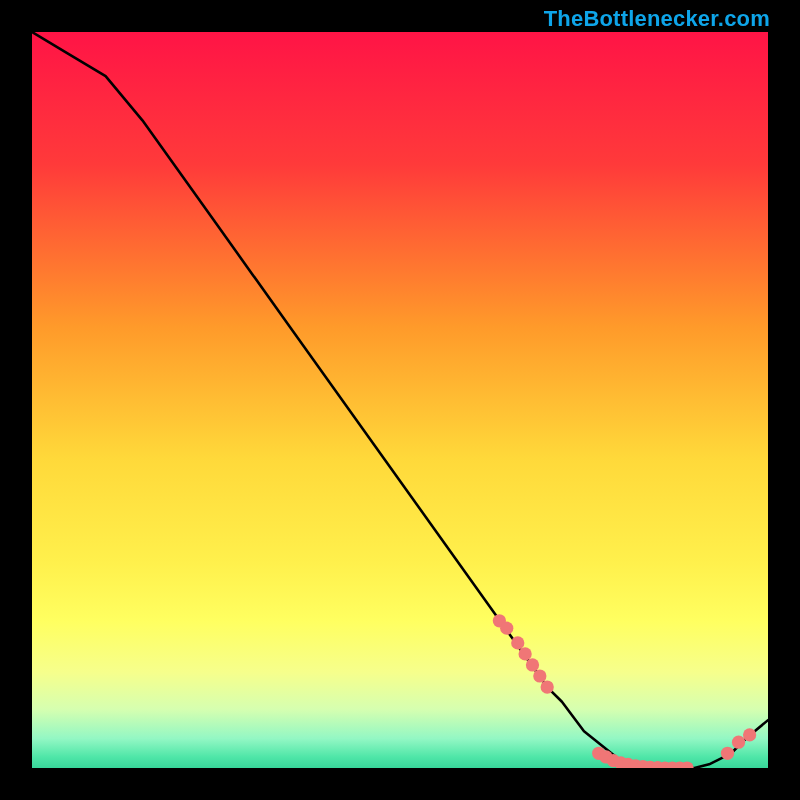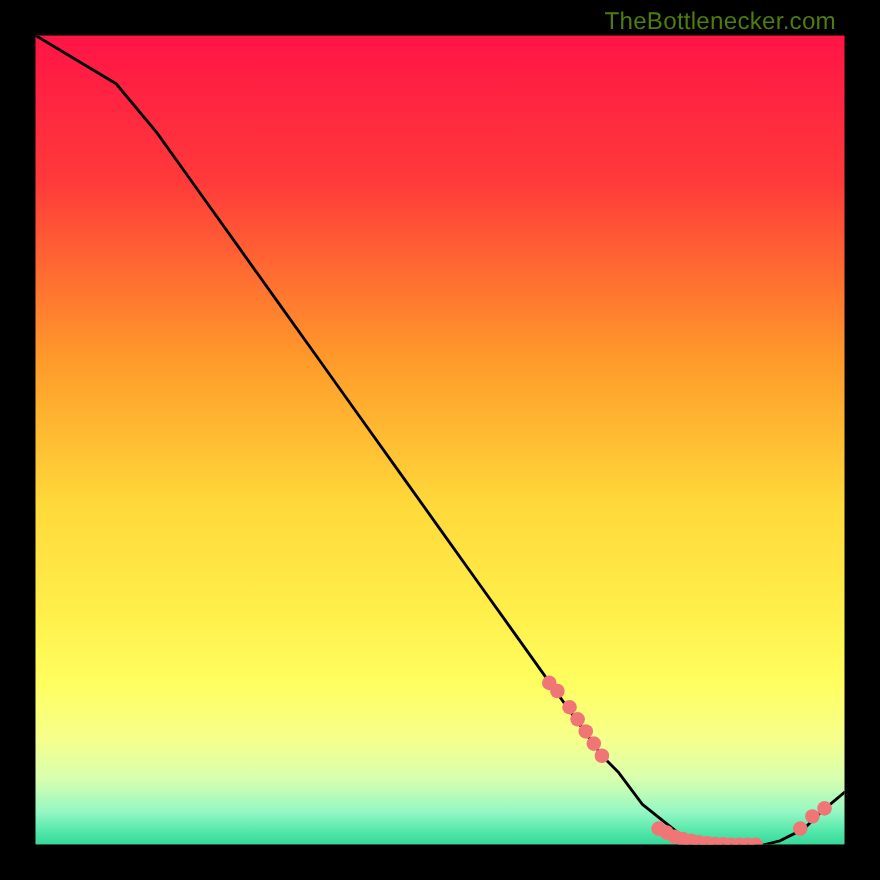--- a/index.html
+++ b/index.html
@@ -31,25 +31,26 @@
   }
   .curve-svg {
     position: absolute;
     inset: 0;
     width: 100%;
     height: 100%;
   }
   .attribution {
     position: absolute;
     top: 6px;
-    right: 40px;
-    color: #4d7c0f;
+    right: 30px;
+    color: #0ea5e9;
     font-size: 22px;
     letter-spacing: 0.2px;
     user-select: none;
+    font-weight: bold;
   }
 </style>
 </head>
 <body>
 
 <div class="stage">
   <div class="attribution">TheBottlenecker.com</div>
 
   <div class="plot">
     <svg class="gradient" viewBox="0 0 100 100" preserveAspectRatio="none">

